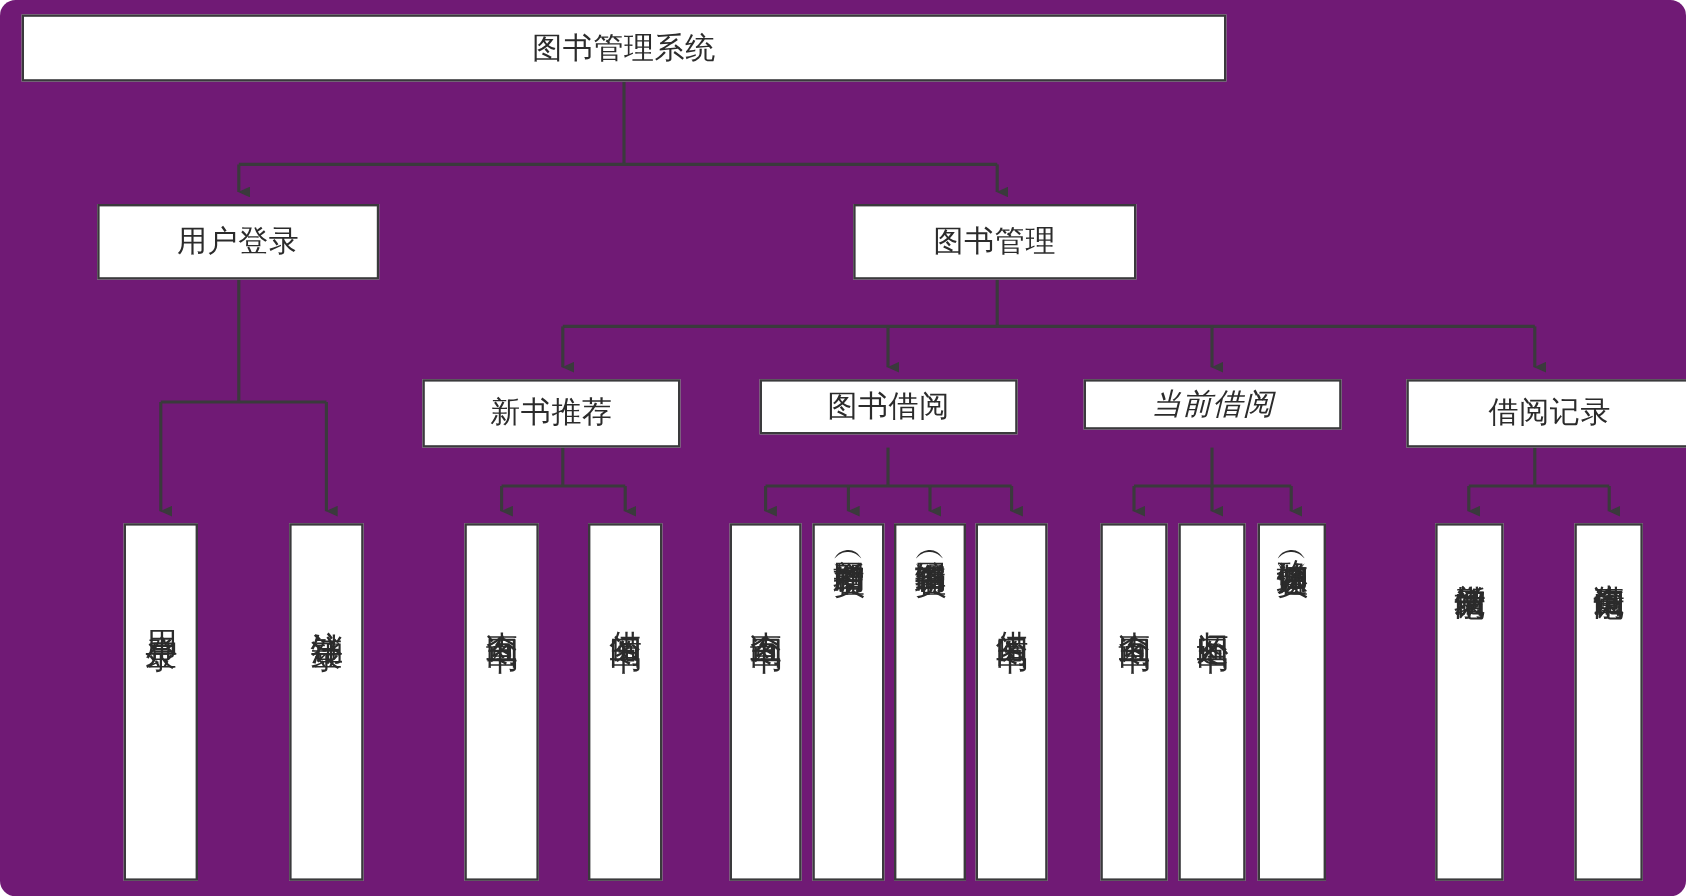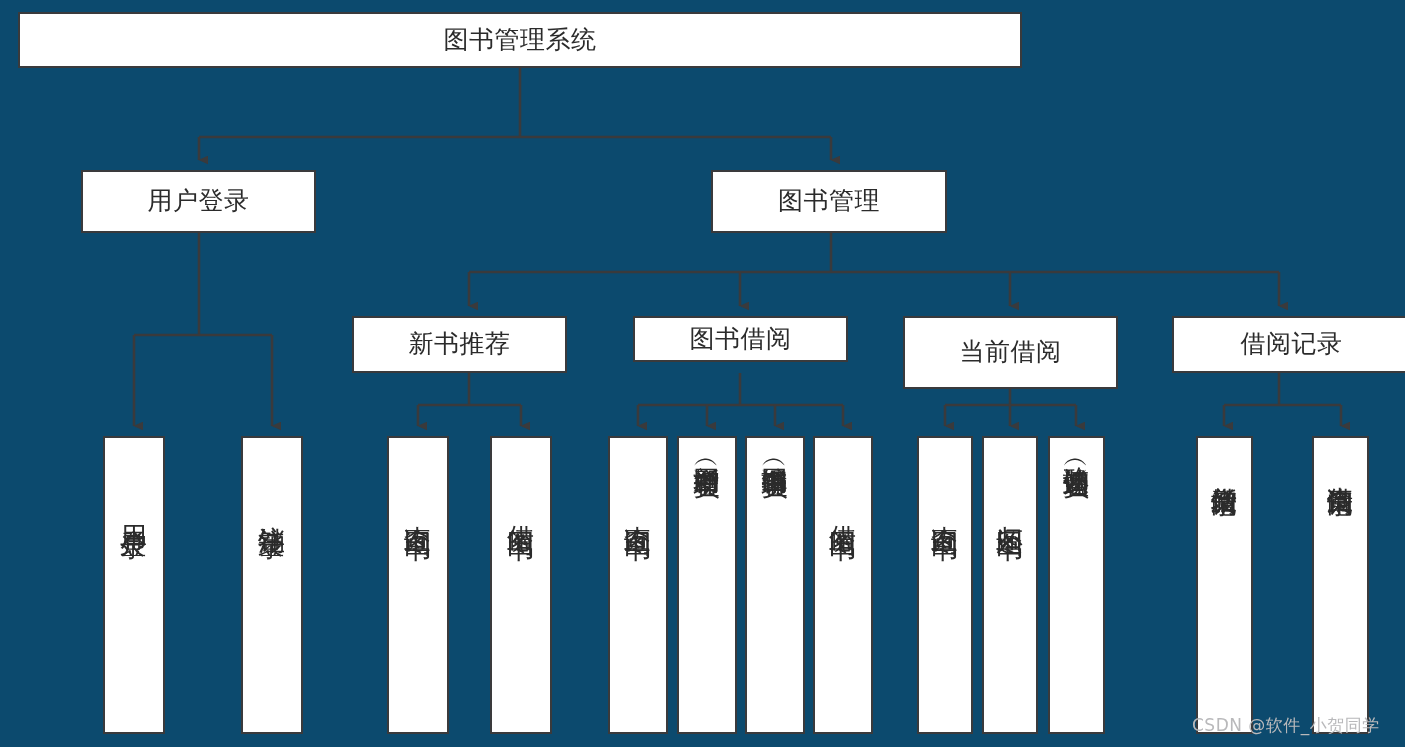--- a/index.html
+++ b/index.html
@@ -8,22 +8,23 @@
     padding: 0;
     background: #ffffff;
   }
   body {
     font-family: "DejaVu Sans", "Liberation Sans", sans-serif;
   }
   #diagram-root {
     position: relative;
     width: 1405px;
     height: 747px;
-    background: #0c4a6e;
+    background: #701a75;
     overflow: hidden;
+    border-radius: 13px;
   }
   #connector-layer {
     position: absolute;
     left: 0;
     top: 0;
     width: 1405px;
     height: 747px;
     pointer-events: none;
   }
   .node {
@@ -145,21 +146,21 @@
   <div class="node horiz" style="left:711px; top:170px; width:236px; height:63px;">
     <span class="label">图书管理</span>
   </div>
 
   <div class="node horiz" style="left:352px; top:316px; width:215px; height:57px;">
     <span class="label">新书推荐</span>
   </div>
   <div class="node horiz" style="left:633px; top:316px; width:215px; height:46px;">
     <span class="label">图书借阅</span>
   </div>
-  <div class="node horiz" style="left:903px; top:316px; width:215px; height:73px;">
+  <div class="node horiz" style="left:903px; top:316px; width:215px; height:42px;font-style:italic;">
     <span class="label">当前借阅</span>
   </div>
   <div class="node horiz" style="left:1172px; top:316px; width:239px; height:57px;">
     <span class="label">借阅记录</span>
   </div>
 
   <div class="node vert" style="left:103px; top:436px; width:62px; height:298px; padding-top:66px;">
     <span class="label">用户登录</span>
   </div>
   <div class="node vert" style="left:241px; top:436px; width:62px; height:298px; padding-top:66px;">
@@ -196,15 +197,14 @@
     <span class="label">确认归还（管理员）</span>
   </div>
 
   <div class="node vert tall" style="left:1196px; top:436px; width:57px; height:298px; padding-top:28px;">
     <span class="label">新增借阅记录</span>
   </div>
   <div class="node vert tall" style="left:1312px; top:436px; width:57px; height:298px; padding-top:28px;">
     <span class="label">查询借阅记录</span>
   </div>
 
-  <div id="watermark">CSDN @软件_小贺同学</div>
 
 </div>
 
 </body></html>

